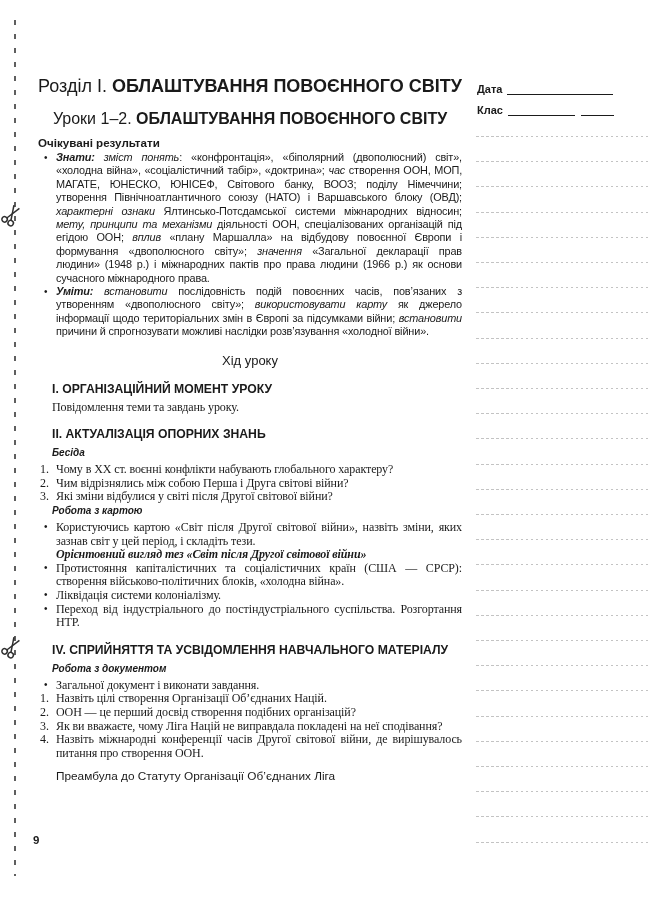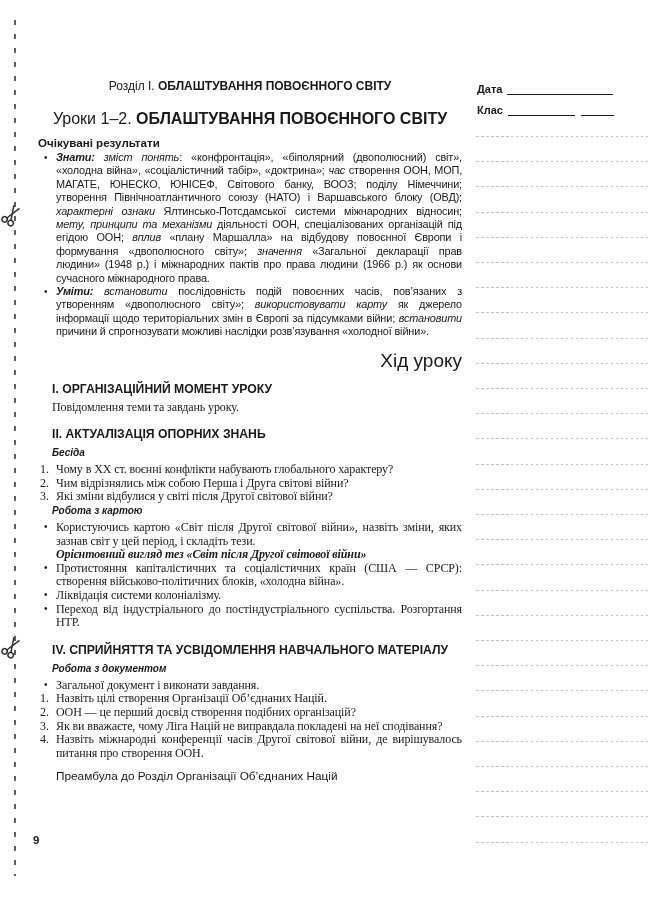--- a/index.html
+++ b/index.html
@@ -8,32 +8,32 @@
 
   
   .cutline{position:absolute;left:14px;top:20px;width:1.6px;height:856px;
            background:repeating-linear-gradient(to bottom,#5f5f5f 0 5px,transparent 5px 14px);}
   .scissors{position:absolute;left:0;width:24px;height:26px;}
   .scissors-top{top:202px;}
   .scissors-bottom{top:634px;}
 
   
   .content{position:absolute;left:38px;top:76px;width:424px;}
-  .title{text-align:center;font-size:12px;line-height:20px;margin-bottom:15px;white-space:nowrap;}
+  .title{text-align:center;font-size:18px;line-height:20px;margin-bottom:15px;white-space:nowrap;}
   .title .main,.subtitle .main{font-weight:bold;}
   .subtitle{text-align:center;font-size:16px;line-height:16px;margin-bottom:9px;white-space:nowrap;}
 
   .exp-heading{font-weight:bold;font-size:11.6px;line-height:14px;margin-bottom:1px;}
   .exp-item{position:relative;padding-left:18px;font-size:10.9px;line-height:13.4px;
             letter-spacing:-0.15px;text-align:justify;}
   .exp-item .bmark{position:absolute;left:6px;top:-0.5px;font-size:10px;}
   .i{font-style:italic;}
   .bi{font-style:italic;font-weight:bold;}
 
-  .flow-heading{text-align:right;font-size:19px;line-height:16px;margin-top:14px;margin-bottom:8px;}
+  .flow-heading{text-align:center;font-size:13px;line-height:16px;margin-top:14px;margin-bottom:8px;}
 
   .sec-heading{font-weight:bold;font-size:12.2px;line-height:15px;margin:13px 0 4px 14px;}
   .subhead{font-weight:bold;font-style:italic;font-size:10px;line-height:14px;margin:0 0 3px 14px;}
 
   .serif{font-family:"Liberation Serif","DejaVu Serif",serif;font-size:12px;
          letter-spacing:-0.1px;line-height:13.6px;}
   .body-line{margin-left:14px;}
   .qitem{position:relative;padding-left:18px;text-align:justify;}
   .qnum{position:absolute;left:2px;}
   .bitem{position:relative;padding-left:18px;text-align:justify;}
@@ -199,19 +199,19 @@
     </div>
     <div class="serif qitem">
       <span class="qnum">3.</span>
       <span>Як ви вважаєте, чому Ліга Націй не виправдала покладені на неї сподівання?</span>
     </div>
     <div class="serif qitem">
       <span class="qnum">4.</span>
       <span>Назвіть міжнародні конференції часів Другої світової війни, де вирішувалось питання про створення ООН.</span>
     </div>
 
-    <div class="doc-title">Преамбула до Розділ Організації Об’єднаних Націй</div>
+    <div class="doc-title">Преамбула до Статуту Організації Об’єднаних Ліга</div>
 
   </div>
 
   <div class="pagenum">9</div>
 
 </div>
 
 </body></html>

